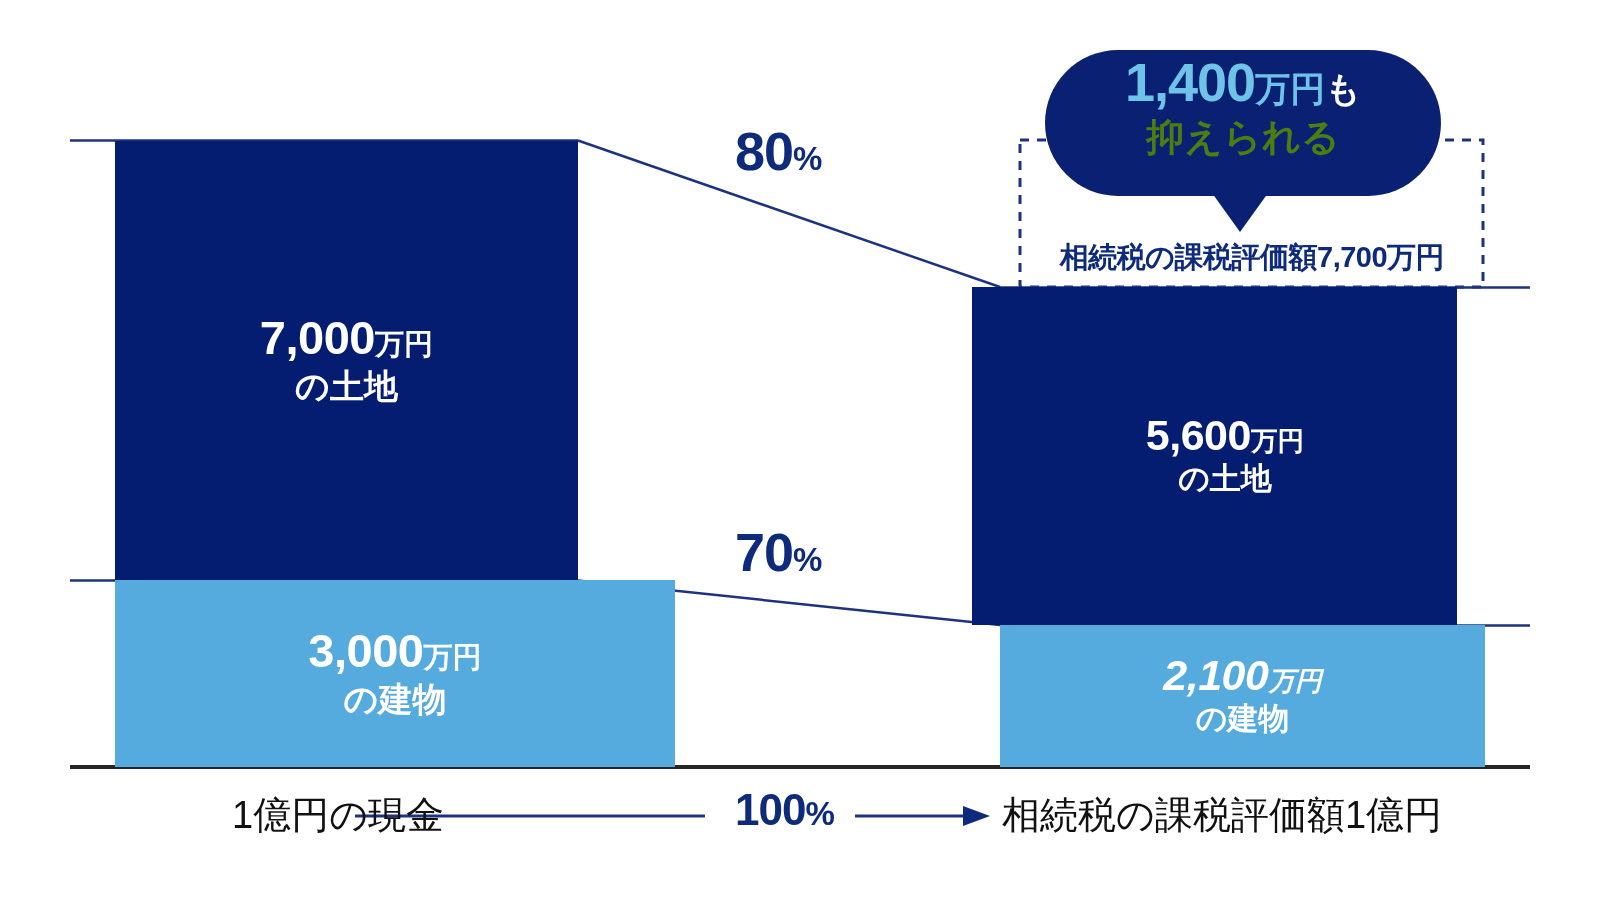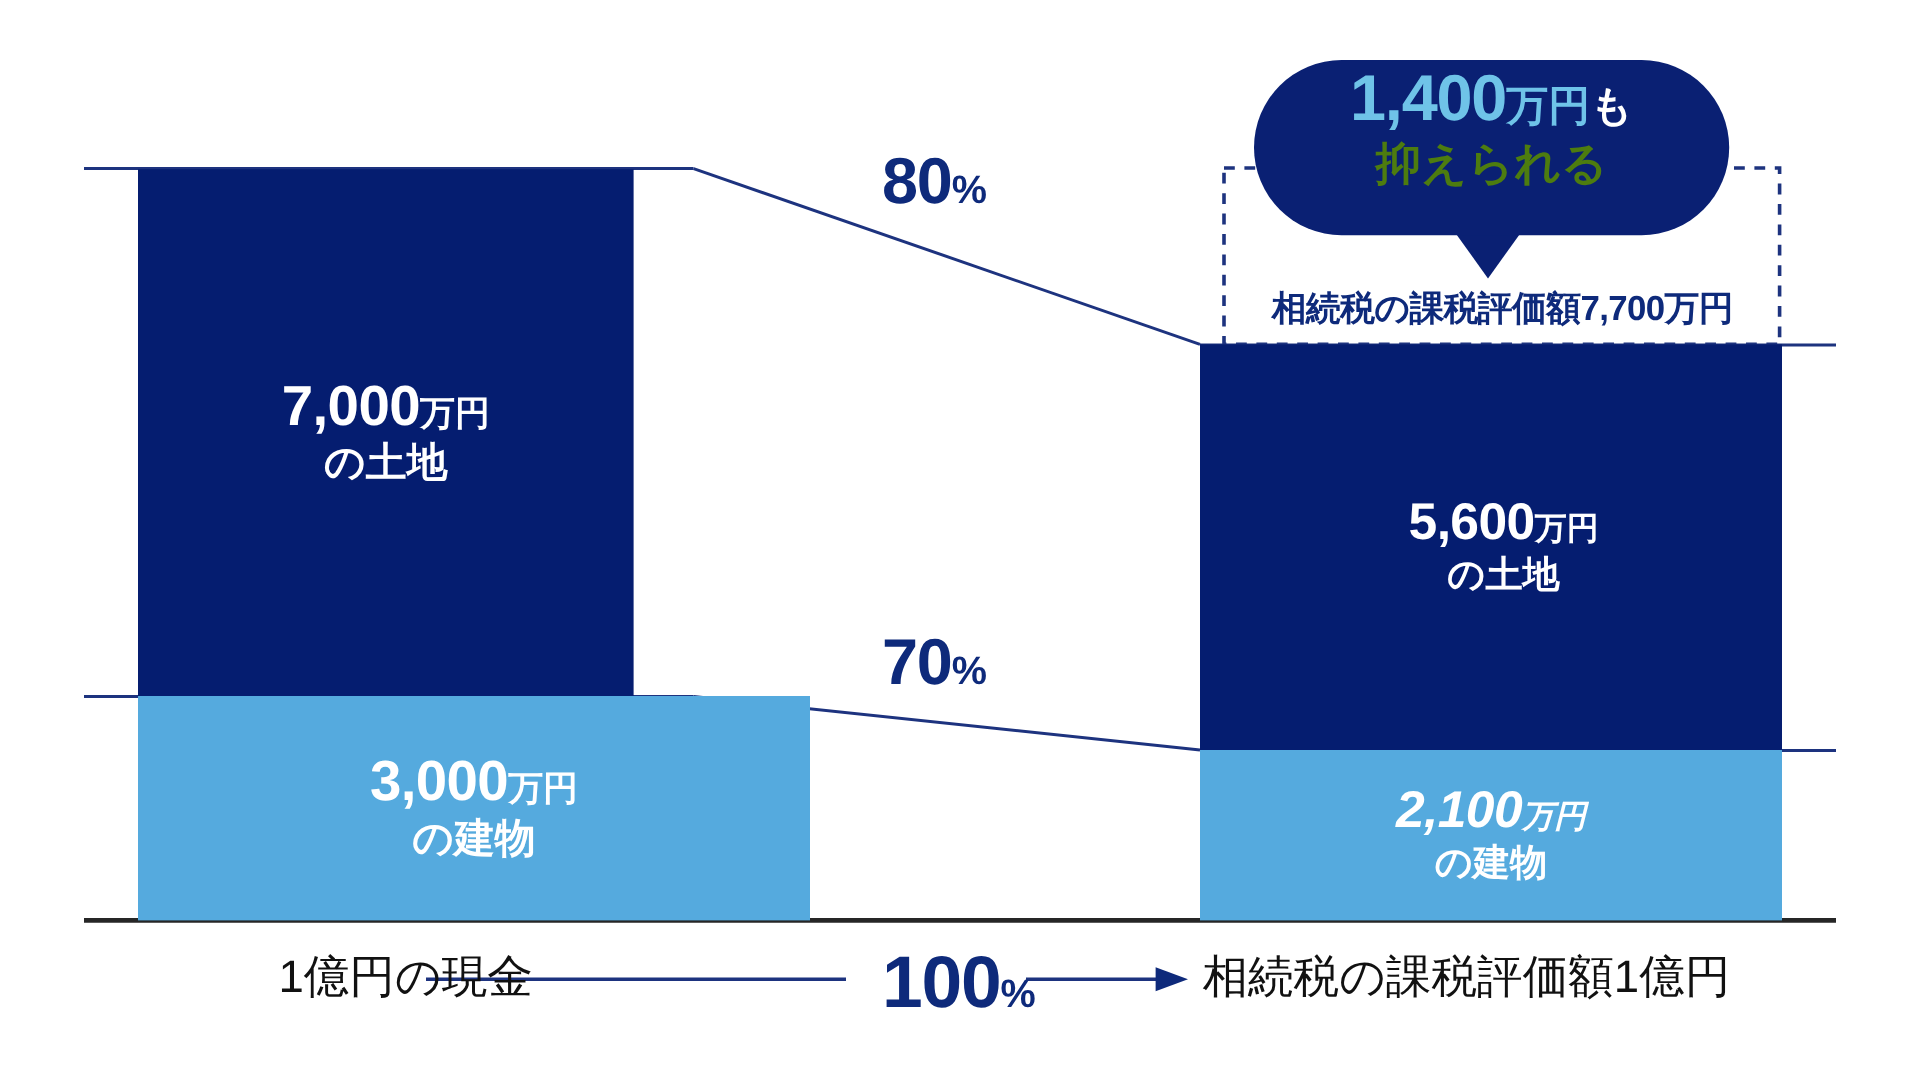--- a/index.html
+++ b/index.html
@@ -153,21 +153,21 @@
   #foot-right { left: 1002px; text-align: right; }
   #foot-pct {
     position: absolute;
     left: 735px;
     top: 2px;
     color: #0e2a7b;
     font-weight: 700;
     white-space: nowrap;
     line-height: 1;
   }
-  #foot-pct .num { font-size: 61px; letter-spacing: -1px; }
+  #foot-pct .num { font-size: 44px; letter-spacing: -1px; }
   #foot-pct .sym { font-size: 33px; }
 </style>
 </head>
 <body>
 
 <div id="stage">
 
   <svg id="overlay" viewBox="0 0 1600 900" xmlns="http://www.w3.org/2000/svg">
 
     <line x1="70" y1="140.5" x2="578" y2="140.5" stroke="#1d337f" stroke-width="2.5"></line>
@@ -191,35 +191,35 @@
       <rect x="1045" y="50" width="396" height="146" rx="73" ry="73" fill="#0a2073"></rect>
     </g>
 
     <g>
       <line x1="355" y1="816" x2="705" y2="816" stroke="#1d337f" stroke-width="3"></line>
       <line x1="855" y1="816" x2="965" y2="816" stroke="#1d337f" stroke-width="3"></line>
       <path d="M963 806 L990 816 L963 826 Z" fill="#0e2a7b"></path>
     </g>
   </svg>
 
-  <div class="bar-seg seg-land" id="seg-left-land" style="left:115px; top:141px; width:413px; height:439px;">
+  <div class="bar-seg seg-land" id="seg-left-land" style="left:115px; top:141px; width:463px; height:439px;">
     <div class="amount">
       <span>7,000</span><span class="unit">万円</span>
     </div>
     <div class="sub">の土地</div>
   </div>
 
   <div class="bar-seg seg-bldg" id="seg-left-bldg" style="left:115px; top:580px; width:560px; height:187px;">
     <div class="amount">
       <span>3,000</span><span class="unit">万円</span>
     </div>
     <div class="sub">の建物</div>
   </div>
 
-  <div class="bar-seg seg-land" id="seg-right-land" style="left:1000px; top:287px; width:485px; height:338px;padding-left:21px;">
+  <div class="bar-seg seg-land" id="seg-right-land" style="left:972px; top:287px; width:485px; height:338px;padding-left:21px;">
     <div class="amount">
       <span>5,600</span><span class="unit">万円</span>
     </div>
     <div class="sub">の土地</div>
   </div>
 
   <div class="bar-seg seg-bldg" id="seg-right-bldg" style="left:1000px; top:625px; width:485px; height:142px;">
     <div class="amount">
       <span>2,100</span><span class="unit">万円</span>
     </div>

